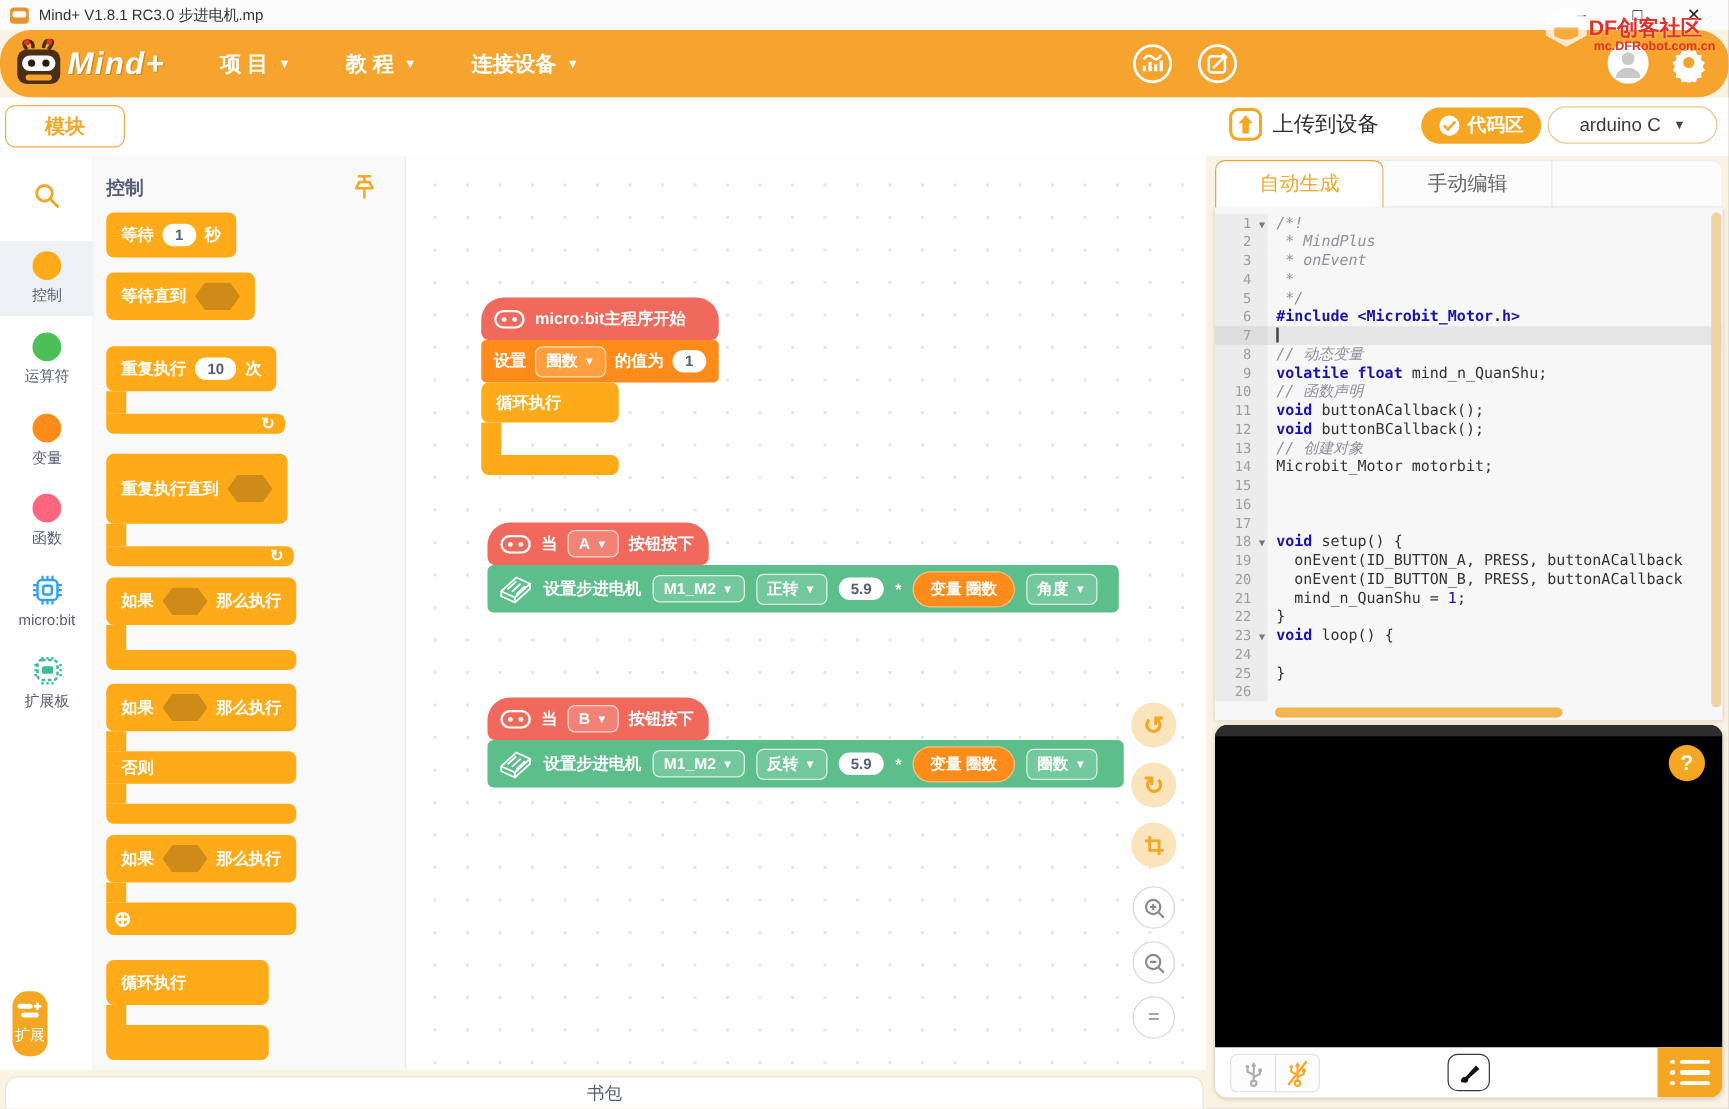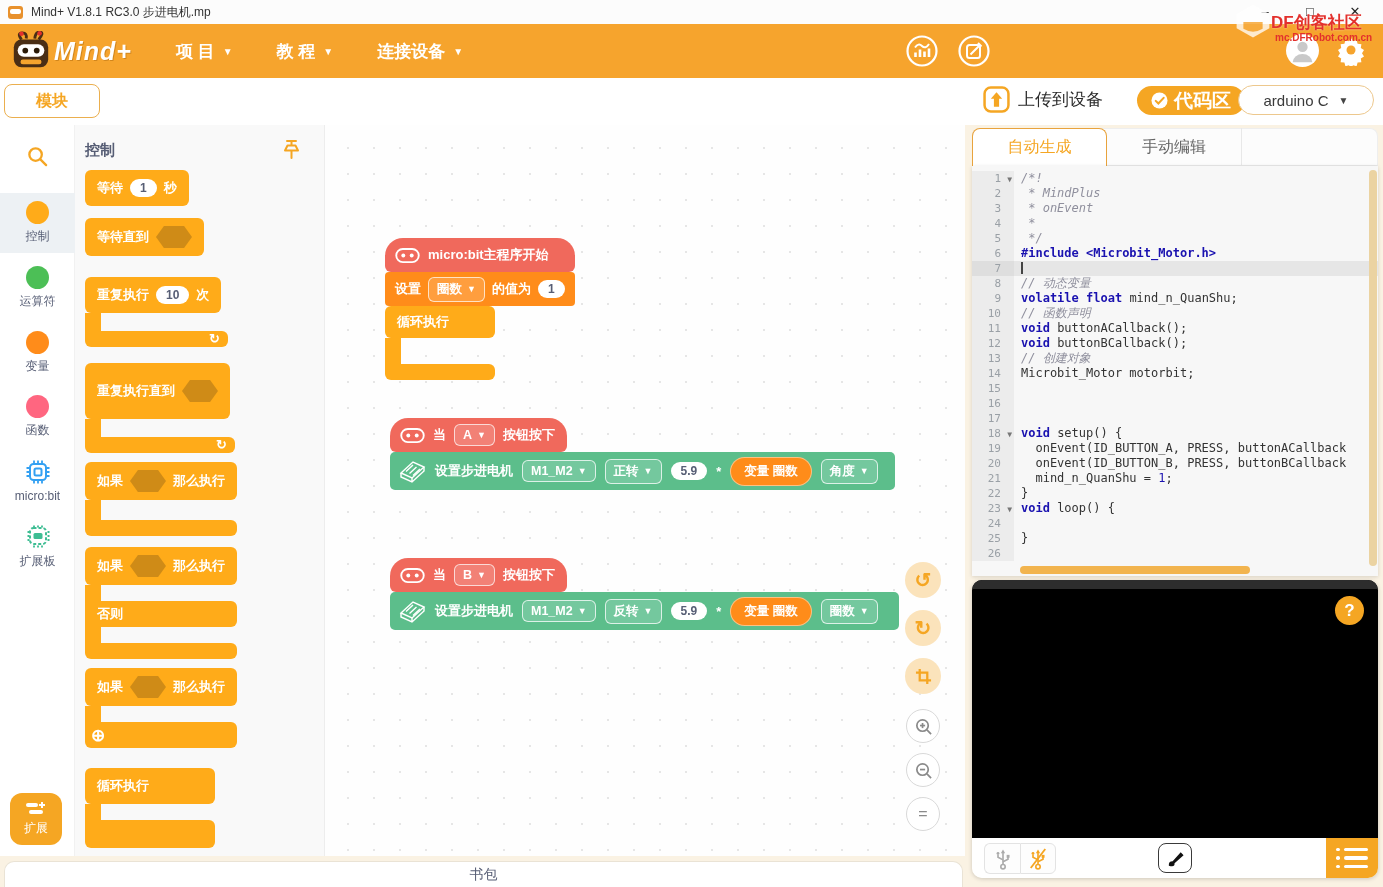--- a/index.html
+++ b/index.html
@@ -7,51 +7,51 @@
   .app { position:relative; width:1383px; height:887px; background:#FAF2E3; overflow:hidden; }
 
   
   .titlebar { position:absolute; top:0; left:0; right:0; height:24px; background:#FCFCFC; display:flex; align-items:center; padding-left:8px; z-index:5; }
   .titlebar .app-ico { width:15px; height:13px; background:#E8912D; border-radius:3px; position:relative; margin-right:8px; }
   .titlebar .app-ico:before { content:''; position:absolute; left:2px; top:3px; width:11px; height:5px; background:#fff; border-radius:2px; }
   .title-text { font-size:12px; color:#333; }
   .win-btn { position:absolute; top:2px; width:30px; height:20px; text-align:center; font-size:13px; color:#222; line-height:20px; }
 
   
-  .toolbar { position:absolute; top:24px; left:0; right:0; height:54px; background:#F6A42D; display:flex; align-items:center; }
+  .toolbar { position:absolute; top:24px; left:0; right:0; height:54px; background:#F6A42D; display:flex; align-items:center;border-radius:25px; }
   .brand { display:flex; align-items:center; margin-left:10px; }
   .brand-name { color:#fff; font-size:25px; font-weight:bold; font-style:italic; margin-left:2px; letter-spacing:1px; text-shadow:1px 1px 0 rgba(140,80,0,.35); }
   .menu-item { color:#fff; font-size:17px; font-weight:bold; margin-left:44px; display:flex; align-items:center; gap:8px; cursor:pointer; }
   .caret { font-size:10px; }
   .tb-circle { width:34px; height:34px; border-radius:50%; display:flex; align-items:center; justify-content:center; }
   .mode-group { display:flex; align-items:center; background:#EF9C22; border:1px solid rgba(255,255,255,.85); border-radius:6px; padding:2px; margin-left:20px; }
   .mode-btn { color:#fff; font-size:14px; font-weight:bold; padding:6px 13px; border-radius:4px; cursor:pointer; }
   .mode-btn.active { background:#fff; color:#F08519; }
   .watermark { position:absolute; top:2px; right:-4px; width:160px; z-index:9; pointer-events:none; }
   .wm-title { position:absolute; left:44px; top:9px; color:#E3302C; font-size:17px; font-weight:bold; white-space:nowrap; text-shadow:0 0 2px rgba(255,255,255,.6); }
   .wm-sub { position:absolute; left:48px; top:30px; color:#E3302C; font-size:10px; font-weight:bold; white-space:nowrap; }
 
   
   .header-strip { position:absolute; top:78px; left:0; right:0; height:47px; background:#FFFFFF; z-index:2; }
   .module-tab { position:absolute; left:4px; top:6px; width:96px; height:34px; border:1.5px solid #EBAF4E; border-radius:8px; background:#fff; color:#F5A623; font-size:16px; font-weight:bold; display:flex; align-items:center; justify-content:center; }
   .upload-group { position:absolute; left:983px; top:8px; display:flex; align-items:center; gap:8px; cursor:pointer; }
   .upload-label { font-size:17px; color:#2B2B2B; }
-  .codearea-pill { position:absolute; left:1137px; top:8px; height:29px; background:#F5A623; border-radius:15px; color:#fff; font-size:19px; font-weight:bold; display:flex; align-items:center; gap:6px; padding:0 14px; cursor:pointer; }
+  .codearea-pill { position:absolute; left:1137px; top:8px; height:29px; background:#F5A623; border-radius:15px; color:#fff; font-size:15px; font-weight:bold; display:flex; align-items:center; gap:6px; padding:0 14px; cursor:pointer; }
   .board-pill { position:absolute; left:1238px; top:7px; width:136px; height:30px; background:#fff; border:1.5px solid #EDC88D; border-radius:16px; color:#3a3a3a; font-size:15px; display:flex; align-items:center; justify-content:center; gap:10px; cursor:pointer; }
   .board-pill .caret { color:#444; }
 
   
   .workspace { position:absolute; top:125px; left:0; width:965px; bottom:0; background:#fff; }
   .catbar { position:absolute; left:0; top:0; width:75px; bottom:31px; background:#fff; border-right:1px solid #F1F1F1; }
   .search-wrap { position:absolute; top:20px; left:0; width:75px; display:flex; justify-content:center; }
   .cat-item { position:absolute; left:0; width:75px; height:60px; display:flex; flex-direction:column; align-items:center; justify-content:center; gap:4px; cursor:pointer; }
   .cat-item.selected { background:#EDF1F4; }
   .cat-dot { width:23px; height:23px; border-radius:50%; }
   .cat-label { font-size:12px; color:#575E75; }
-  .ext-btn { position:absolute; left:10px; top:668px; width:52px; height:52px; background:#F5A623; border-radius:12px; display:flex; flex-direction:column; align-items:center; justify-content:center; gap:3px; cursor:pointer; }
+  .ext-btn { position:absolute; left:10px; top:668px; width:28px; height:52px; background:#F5A623; border-radius:12px; display:flex; flex-direction:column; align-items:center; justify-content:center; gap:3px; cursor:pointer; }
   .ext-btn .cat-label { color:#fff; }
 
   .palette { position:absolute; left:75px; top:0; width:250px; bottom:31px; background:#F9F9F9; border-right:1px solid #EDEDED; }
   .pal-header { position:absolute; left:10px; top:16px; font-size:15px; font-weight:bold; color:#575E75; }
   .pin { position:absolute; right:24px; top:14px; }
 
   
   .blk-row { display:inline-flex; align-items:center; gap:7px; height:36px; padding:16px 12px; background:#FFAB19; border-radius:6px; color:#fff; font-size:13px; font-weight:bold; white-space:nowrap; }
   .oval { background:#fff; color:#575E75; border-radius:12px; padding:3px 10px; font-size:12px; font-weight:bold; line-height:1; }
   .hexslot { width:36px; height:22px; background:#CF8B17; clip-path:polygon(22% 0,78% 0,100% 50%,78% 100%,22% 100%,0 50%); }
@@ -519,21 +519,21 @@
           <div class="cl"><span class="cl-num">10</span><span class="cl-code"><span class="tk-cm">// 函数声明</span></span></div>
           <div class="cl"><span class="cl-num">11</span><span class="cl-code"><span class="tk-kw">void</span><span class="tk-pl"> buttonACallback();</span></span></div>
           <div class="cl"><span class="cl-num">12</span><span class="cl-code"><span class="tk-kw">void</span><span class="tk-pl"> buttonBCallback();</span></span></div>
           <div class="cl"><span class="cl-num">13</span><span class="cl-code"><span class="tk-cm">// 创建对象</span></span></div>
           <div class="cl"><span class="cl-num">14</span><span class="cl-code"><span class="tk-pl">Microbit_Motor motorbit;</span></span></div>
           <div class="cl"><span class="cl-num">15</span><span class="cl-code"></span></div>
           <div class="cl"><span class="cl-num">16</span><span class="cl-code"></span></div>
           <div class="cl"><span class="cl-num">17</span></div>
           <div class="cl"><span class="cl-num">18<span class="cl-fold">▼</span></span><span class="cl-code"><span class="tk-kw">void</span><span class="tk-pl"> setup() {</span></span></div>
           <div class="cl"><span class="cl-num">19</span><span class="cl-code"><span class="tk-pl">  onEvent(ID_BUTTON_A, PRESS, buttonACallback</span></span></div>
-          <div class="cl"><span class="cl-num">20</span><span class="cl-code"><span class="tk-pl">  onEvent(ID_BUTTON_B, PRESS, buttonBCallback</span></span></div>
+          <div class="cl"><span class="cl-num">20</span><span class="cl-code"><span class="tk-pl">  onEvent(ID_BUTTON_B, PRESS, buttonACallback</span></span></div>
           <div class="cl"><span class="cl-num">21</span><span class="cl-code"><span class="tk-pl">  mind_n_QuanShu = </span><span class="tk-num">1</span><span class="tk-pl">;</span></span></div>
           <div class="cl"><span class="cl-num">22</span><span class="cl-code"><span class="tk-pl">}</span></span></div>
           <div class="cl"><span class="cl-num">23<span class="cl-fold">▼</span></span><span class="cl-code"><span class="tk-kw">void</span><span class="tk-pl"> loop() {</span></span></div>
           <div class="cl"><span class="cl-num">24</span><span class="cl-code"></span></div>
           <div class="cl"><span class="cl-num">25</span><span class="cl-code"><span class="tk-pl">}</span></span></div>
           <div class="cl"><span class="cl-num">26</span><span class="cl-code"></span></div>
         </div>
       <div class="vscroll"></div>
       <div class="hscroll"></div>
     </div>

